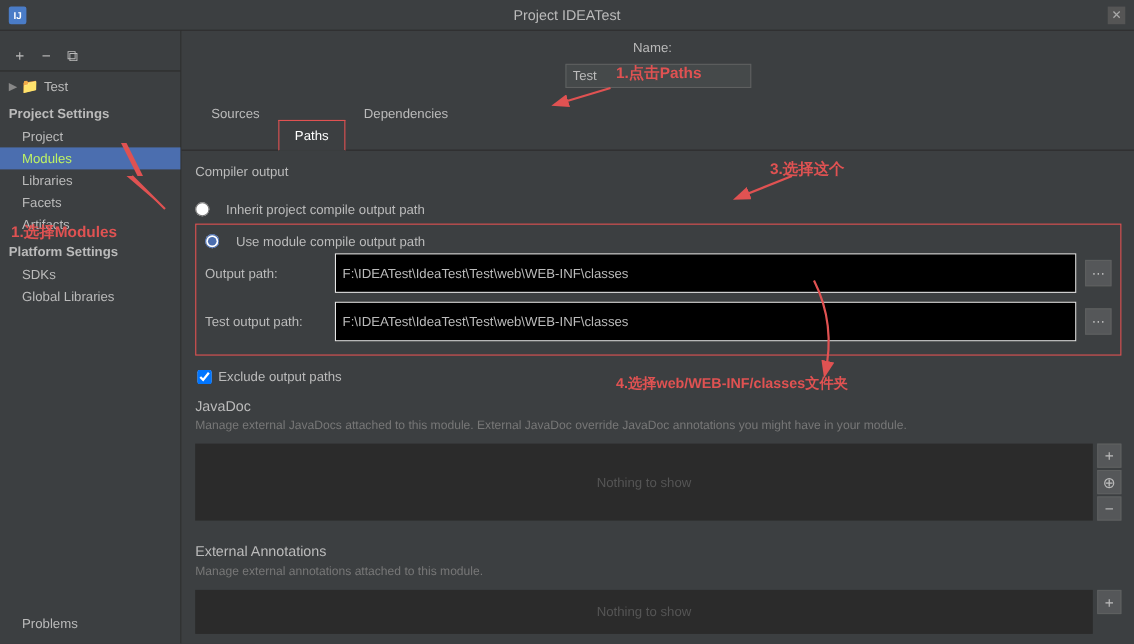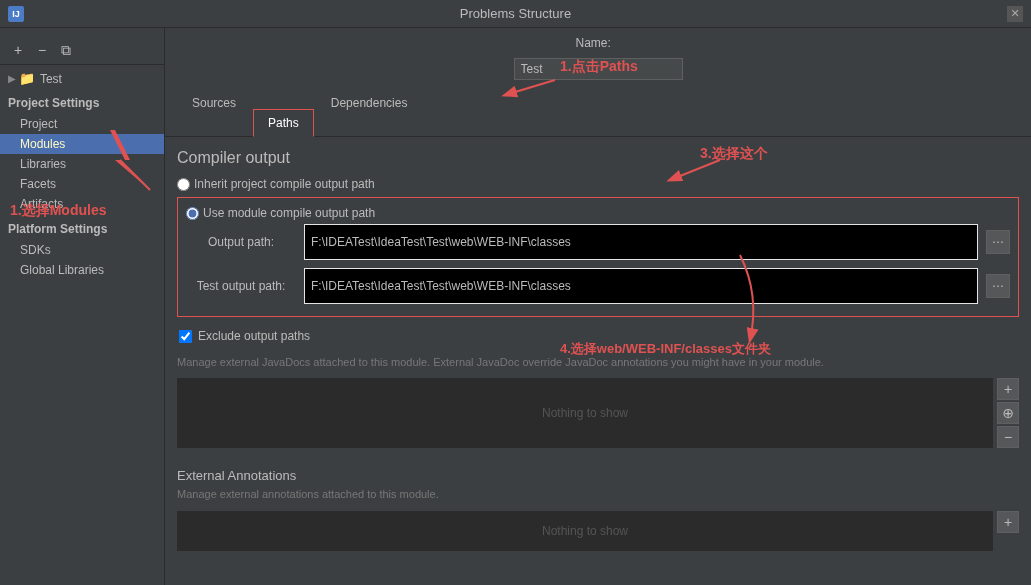--- a/index.html
+++ b/index.html
@@ -123,21 +123,21 @@
       font-size: 12px;
     }
     .nav-item {
       padding: 3px 8px 3px 20px;
       cursor: pointer;
       color: #bbbbbb;
       font-size: 12px;
     }
     .nav-item.selected {
       background: #4b6eaf;
-      color: #fef9c3;
+      color: #bef264;
     }
 
     
     .content-area {
       flex: 1;
       display: flex;
       flex-direction: column;
       background: #3c3f41;
     }
 
@@ -190,51 +190,50 @@
 
     
     .panel {
       flex: 1;
       overflow-y: auto;
       padding: 12px;
     }
 
     .section-title {
       color: #bbbbbb;
-      font-size: 16px;
-      margin-bottom: 10px;
+      font-size: 12px;
+      margin-bottom: 20px;
     }
 
     .radio-group {
       display: flex;
       flex-direction: column;
       gap: 6px;
       margin-bottom: 12px;
     }
 
     .radio-item {
       display: flex;
-      align-items: center;
-      gap: 4px;
+      gap: 15px;
       cursor: pointer;
     }
     .radio-input {
       accent-color: #4b6eaf;
     }
 
     .field-row {
       display: flex;
       align-items: center;
       padding: 4px 0;
       gap: 8px;
     }
     .field-label {
       color: #bbbbbb;
       min-width: 110px;
-      text-align: center;
+      text-align: left;
     }
     .field-input {
       flex: 1;
       background: #000000;
       border: 1px solid #e5e5e5;
       color: #bbbbbb;
       padding: 3px 6px;
       font-size: 12px;
       height: 36px;
     }
@@ -322,21 +321,21 @@
 
 <div class="wrapper">
 
   <div class="title-bar">
     <div class="title-bar-left">
       <div class="app-icon">
         <span>IJ</span>
       </div>
     </div>
     <div class="title-bar-center">
-      <span>Problems Structure</span>
+      <span>Project IDEATest</span>
     </div>
     <div class="title-bar-right">
       <button class="close-btn">✕</button>
     </div>
   </div>
 
   <div class="main-container">
 
     <div class="sidebar">
 
@@ -357,20 +356,21 @@
       <div class="nav-item selected">Modules</div>
       <div class="nav-item">Libraries</div>
       <div class="nav-item">Facets</div>
       <div class="nav-item">Artifacts</div>
 
       <div class="section-header">Platform Settings</div>
       <div class="nav-item">SDKs</div>
       <div class="nav-item">Global Libraries</div>
 
       <div style="flex:1"></div>
+      <div class="nav-item">Problems</div>
     </div>
 
     <div class="content-area">
 
       <div class="name-row">
         <span class="name-label">Name:</span>
         <input class="name-input" type="text" value="Test" style="">
       </div>
 
       <div class="tabs-row">
@@ -408,20 +408,21 @@
             </div>
           </div>
         </div>
 
         <div class="checkbox-row">
           <input type="checkbox" checked="" style="">
           <span>Exclude output paths</span>
         </div>
 
         <div class="javadoc-section">
+          <div class="javadoc-title">JavaDoc</div>
           <div class="javadoc-desc">Manage external JavaDocs attached to this module. External JavaDoc override JavaDoc annotations you might have in your module.</div>
           <div style="position:relative; display: flex;">
             <div class="list-area" style="flex:1">
               <span>Nothing to show</span>
             </div>
             <div style="display:flex; flex-direction:column; gap:2px; margin-left:4px;">
               <button class="side-btn">+</button>
               <button class="side-btn">⊕</button>
               <button class="side-btn">−</button>
             </div>

